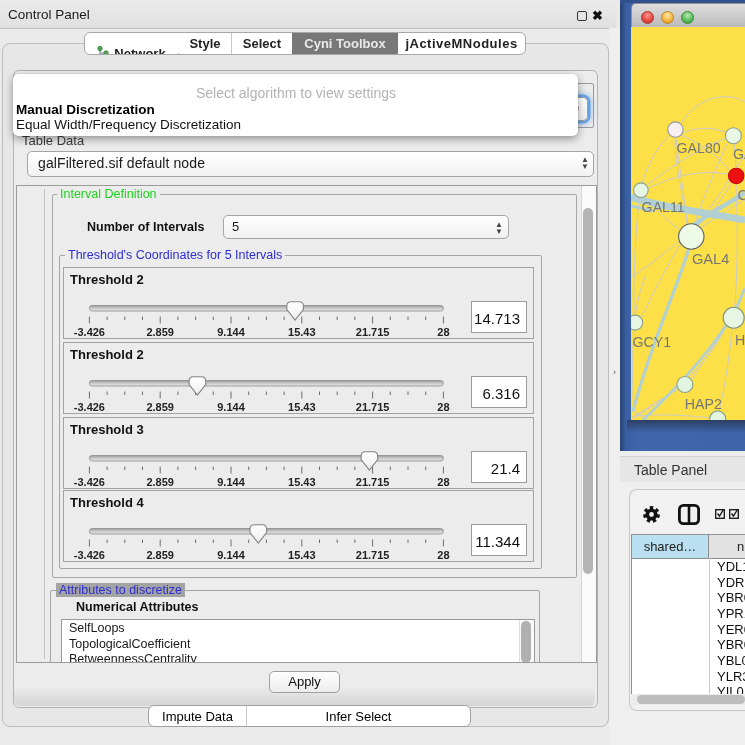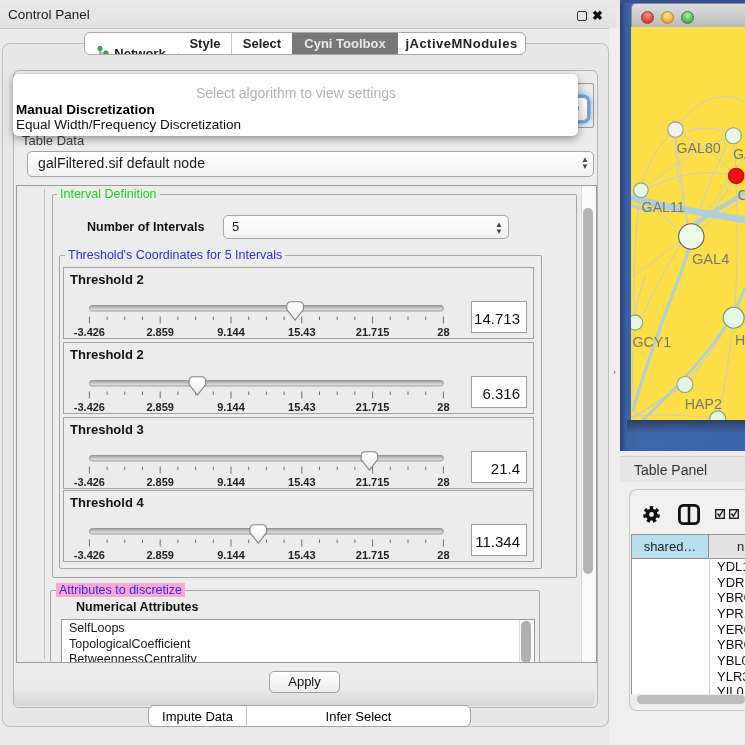--- a/index.html
+++ b/index.html
@@ -254,21 +254,21 @@
         <text x="167.0" y="40.5" text-anchor="middle" font-size="11" font-weight="bold" fill="#222" font-family="Liberation Sans, sans-serif">9.144</text>
         <text x="237.8" y="40.5" text-anchor="middle" font-size="11" font-weight="bold" fill="#222" font-family="Liberation Sans, sans-serif">15.43</text>
         <text x="308.6" y="40.5" text-anchor="middle" font-size="11" font-weight="bold" fill="#222" font-family="Liberation Sans, sans-serif">21.715</text>
         <text x="379.4" y="40.5" text-anchor="middle" font-size="11" font-weight="bold" fill="#222" font-family="Liberation Sans, sans-serif">28</text>
       <path d="M 186.0 14.5 L 186.0 11 Q 186.0 6.7 190.3 6.7 L 198.3 6.7 Q 202.6 6.7 202.6 11 L 202.6 14.5 L 194.3 25 Z" fill="url(#th304)" stroke="#838383" stroke-width="1.1"></path>
     </svg>
     <div class="abs" style="left:407px;top:33px;width:48px;height:30px;background:#fff;border:1px solid #9c9c9c;font-size:15px;color:#111;text-align:right;line-height:33px;padding-right:6px;">11.344</div>
   </div>
 
   <div class="abs" style="left:33px;top:404px;width:488px;height:80px;border:1px solid #a5a5a5;border-radius:2px;"></div>
-  <div class="abs" style="left:39px;top:397px;background:#f9a8d4;padding:0 3px;font-size:12.5px;color:#2d2dd4;">Attributes to discretize</div>
+  <div class="abs" style="left:39px;top:397px;background:#a3a3a3;padding:0 3px;font-size:12.5px;color:#2d2dd4;">Attributes to discretize</div>
   <div class="abs bold" style="left:38px;top:414px;font-size:12.5px;color:#111;padding-left:21px;">Numerical Attributes</div>
   <div class="abs" style="left:44px;top:433px;width:472px;height:43px;background:#ffffff;border:1px solid #999;overflow:hidden;">
     <div style="font-size:12.5px;color:#1a1a1a;padding-left:7px;line-height:15.5px;padding-top:1px;">SelfLoops<br>TopologicalCoefficient<br>BetweennessCentrality</div>
     <div class="abs" style="left:457px;top:0;width:14px;height:43px;background:#fafafa;border-left:1px solid #ddd;"></div>
     <div class="abs" style="left:459px;top:1px;width:10px;height:42px;background:#b0b0b0;border-radius:5px;"></div>
   </div>
 </div>
 
 <div class="abs" style="left:269px;top:671px;width:69px;height:20px;background:linear-gradient(#ffffff,#ececec);border:1px solid #9f9f9f;border-radius:5px;text-align:center;font-size:13px;color:#111;line-height:19px;">Apply</div>
 

